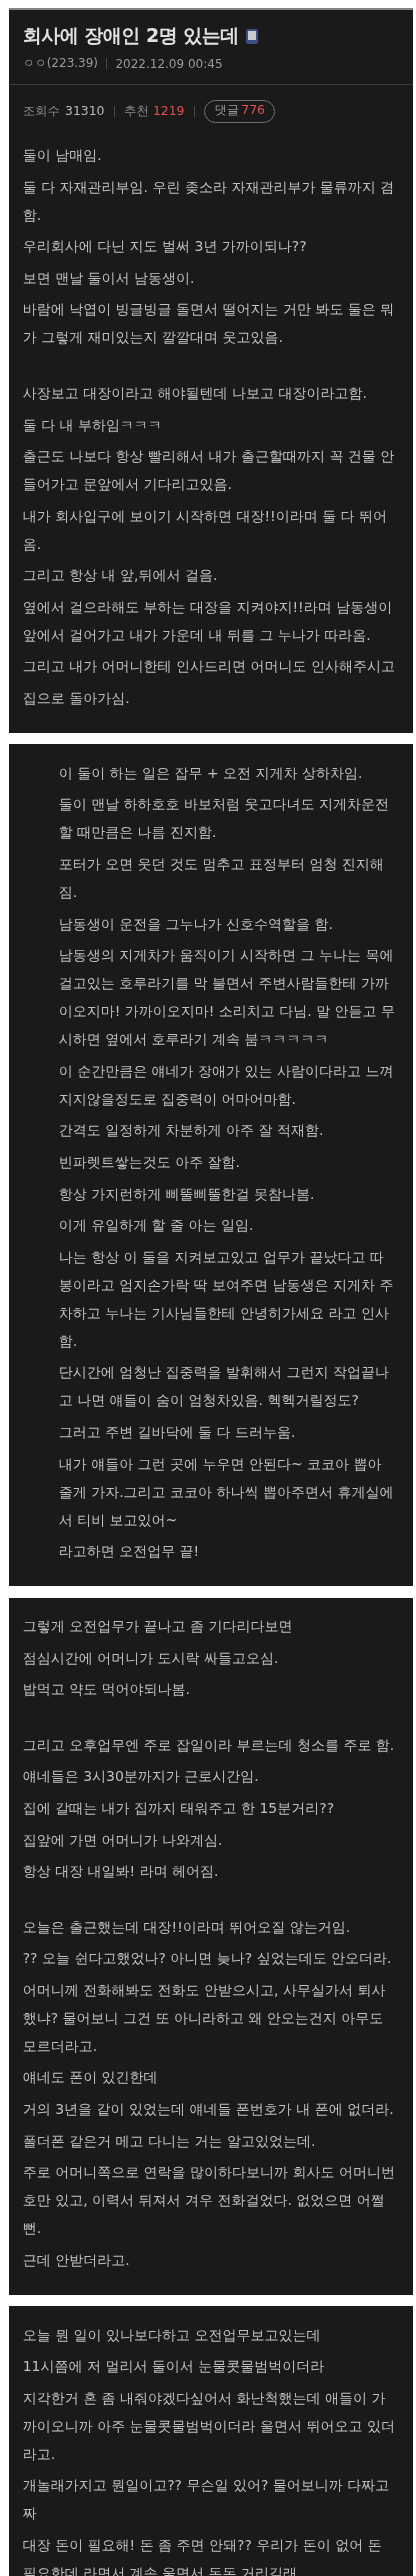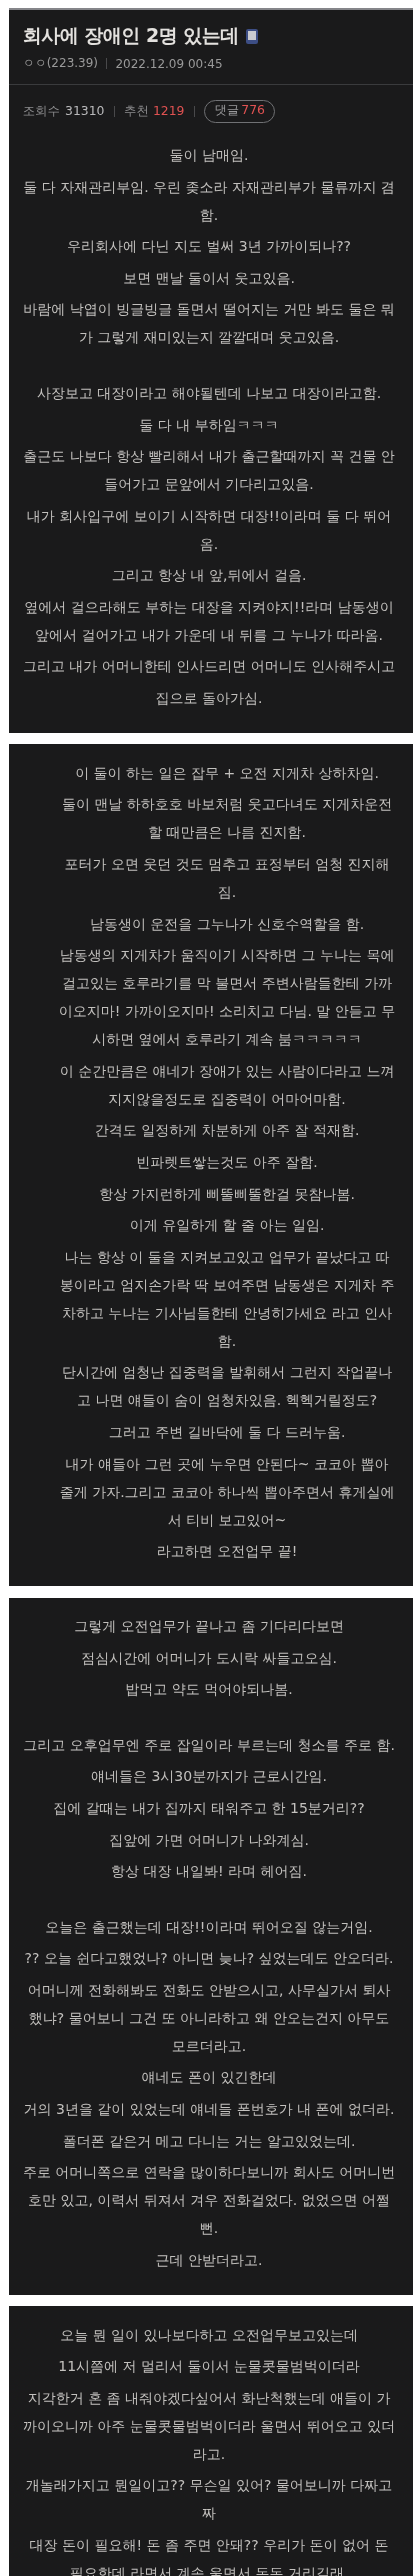--- a/index.html
+++ b/index.html
@@ -15,21 +15,21 @@
   .vsep{display:inline-block;width:1px;height:10.3px;background:#49494b;}
   .hr{height:1px;background:#3a3b3d;margin:12.4px -17.5px 0 -13.4px;}
   .stats-row{margin-top:14.4px;display:flex;align-items:center;gap:9.3px;font-size:12.4px;color:#8d8d8f;}
   .stat{display:inline-flex;align-items:baseline;}
   .stat .num{color:#b9b9bb;margin-left:5.2px;}
   .red{color:#e05252;}
   .stat .red{margin-left:4.1px;}
   .pill{display:inline-flex;align-items:baseline;border:1px solid #707174;border-radius:515px;padding:1.5px 9.3px 3.1px;color:#9a9a9c;cursor:pointer;}
   .pill .red{margin-left:2.1px;}
   .paras{margin-top:17.5px;}
-  .paras p{margin:0 0 3.6px 0;font-size:14px;line-height:28px;color:#c3c1be;word-break:break-all;text-align:center;}
+  .paras p{margin:0 0 3.6px 0;font-size:14px;line-height:28px;color:#c3c1be;word-break:break-all;}
   .spacer{height:24px;}
 </style>
 </head>
 <body>
 
 <div class="page">
   <section class="block first">
     <header>
       <div class="title-row">
         <h1>회사에 장애인 2명 있는데</h1>
@@ -55,21 +55,21 @@
       <span class="vsep"></span>
       <span class="pill">
         <span class="label">댓글</span>
         <span class="red">776</span>
       </span>
     </div>
     <div class="paras" id="paras-0">
         <p>둘이 남매임.</p>
         <p>둘 다 자재관리부임. 우린 좆소라 자재관리부가 물류까지 겸함.</p>
         <p>우리회사에 다닌 지도 벌써 3년 가까이되나??</p>
-        <p>보면 맨날 둘이서 웃고있음.</p>
+        <p>보면 맨날 둘이서 남동생이.</p>
         <p>바람에 낙엽이 빙글빙글 돌면서 떨어지는 거만 봐도 둘은 뭐가 그렇게 재미있는지 깔깔대며 웃고있음.</p>
         <div class="spacer"></div>
         <p>사장보고 대장이라고 해야될텐데 나보고 대장이라고함.</p>
         <p>둘 다 내 부하임ㅋㅋㅋ</p>
         <p>출근도 나보다 항상 빨리해서 내가 출근할때까지 꼭 건물 안들어가고 문앞에서 기다리고있음.</p>
         <p>내가 회사입구에 보이기 시작하면 대장!!이라며 둘 다 뛰어옴.</p>
         <p>그리고 항상 내 앞,뒤에서 걸음.</p>
         <p>옆에서 걸으라해도 부하는 대장을 지켜야지!!라며 남동생이 앞에서 걸어가고 내가 가운데 내 뒤를 그 누나가 따라옴.</p>
         <p>그리고 내가 어머니한테 인사드리면 어머니도 인사해주시고</p>
         <p>집으로 돌아가심.</p>

